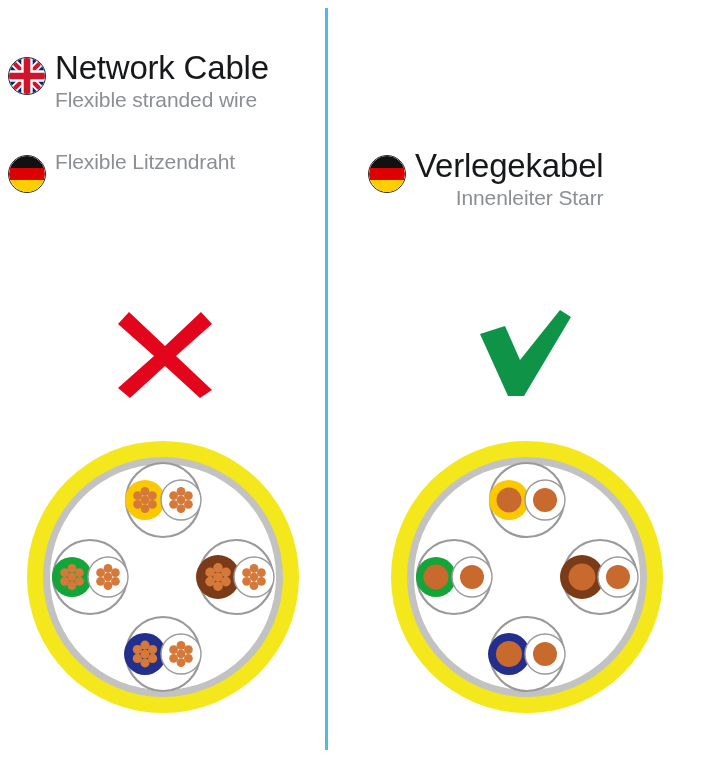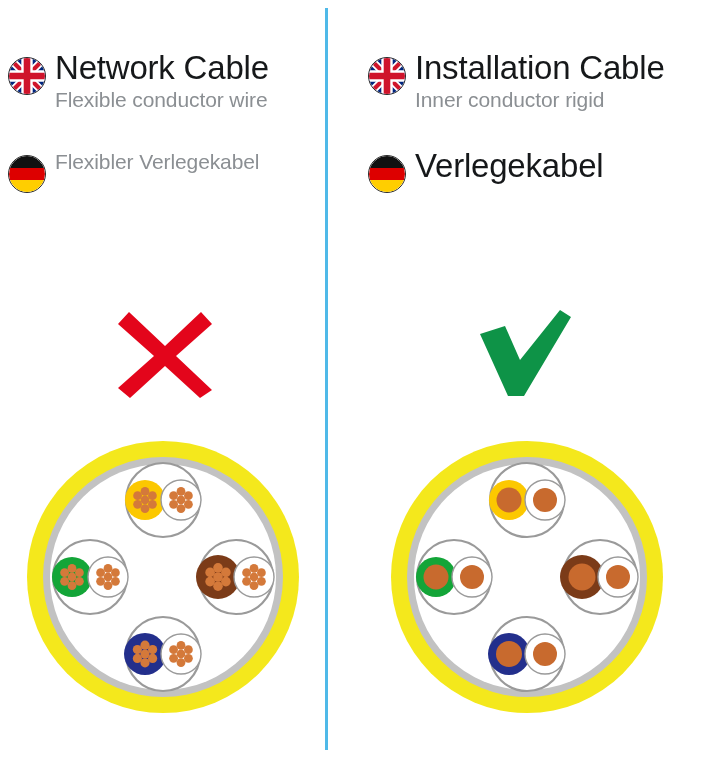--- a/index.html
+++ b/index.html
@@ -83,39 +83,39 @@
             <rect width="60" height="60" fill="#00247D"></rect>
             <path d="M0,0 L60,60 M60,0 L0,60" stroke="#FFFFFF" stroke-width="13"></path>
             <path d="M0,0 L60,60 M60,0 L0,60" stroke="#CF142B" stroke-width="7"></path>
             <path d="M30,0 V60 M0,30 H60" stroke="#FFFFFF" stroke-width="19"></path>
             <path d="M30,0 V60 M0,30 H60" stroke="#CF142B" stroke-width="11"></path>
           </g>
         </svg>
       </span>
       <span class="head-text">
         <span class="title">Network Cable</span>
-        <span class="subtitle">Flexible conductor wire</span>
+        <span class="subtitle">Flexible stranded wire</span>
       </span>
     </div>
 
     <div class="head-block head-de">
       <span class="flag">
         <svg viewBox="0 0 60 60">
           <clipPath id="c2">
               <circle cx="30" cy="30" r="30"></circle>
             </clipPath>
           <g clip-path="url(#c2)">
             <rect width="60" height="20" y="0" fill="#111111"></rect>
             <rect width="60" height="20" y="20" fill="#DD0000"></rect>
             <rect width="60" height="20" y="40" fill="#FFCE00"></rect>
           </g>
         </svg>
       </span>
       <span class="head-text">
-        <span class="subtitle">Flexibler Verlegekabel</span>
+        <span class="subtitle">Flexible Litzendraht</span>
       </span>
     </div>
 
     <div class="verdict">
       <svg viewBox="0 0 100 90">
         <polygon fill="#E3051B" points="14,4 50,38 86,4 97,16 61,48 97,82 85,90 50,58 15,90 3,80 39,48 3,16"></polygon>
       </svg>
     </div>
 
     <div class="cable">
@@ -221,56 +221,37 @@
               <circle cx="155.6" cy="226.3" r="4.4"></circle>
             <circle cx="155.6" cy="217.7" r="4.4"></circle>
           </g>
         </g>
       </svg>
     </div>
   </div>
 
   <div class="col col-right">
 
-    <div class="head-block head-en">
-      <span class="flag">
-        <svg viewBox="0 0 60 60">
-          <clipPath id="c3">
-              <circle cx="30" cy="30" r="30"></circle>
-            </clipPath>
-          <g clip-path="url(#c3)">
-            <rect width="60" height="60" fill="#00247D"></rect>
-            <path d="M0,0 L60,60 M60,0 L0,60" stroke="#FFFFFF" stroke-width="13"></path>
-            <path d="M0,0 L60,60 M60,0 L0,60" stroke="#CF142B" stroke-width="7"></path>
-            <path d="M30,0 V60 M0,30 H60" stroke="#FFFFFF" stroke-width="19"></path>
-            <path d="M30,0 V60 M0,30 H60" stroke="#CF142B" stroke-width="11"></path>
-          </g>
-        </svg>
-      </span>
-      <span class="head-text">
-        <span class="title">Installation Cable</span>
-        <span class="subtitle">Inner conductor rigid</span>
-      </span>
-    </div>
 
     <div class="head-block head-de">
       <span class="flag">
         <svg viewBox="0 0 60 60">
           <clipPath id="c4">
               <circle cx="30" cy="30" r="30"></circle>
             </clipPath>
           <g clip-path="url(#c4)">
             <rect width="60" height="20" y="0" fill="#111111"></rect>
             <rect width="60" height="20" y="20" fill="#DD0000"></rect>
             <rect width="60" height="20" y="40" fill="#FFCE00"></rect>
           </g>
         </svg>
       </span>
       <span class="head-text">
         <span class="title">Verlegekabel</span>
+        <span class="subtitle">Innenleiter Starr</span>
       </span>
     </div>
 
     <div class="verdict">
       <svg viewBox="0 0 100 90">
         <polygon fill="#0E9347" points="8,26 33,18 48,52 88,2 99,9 52,88 36,88"></polygon>
       </svg>
     </div>
 
     <div class="cable">

